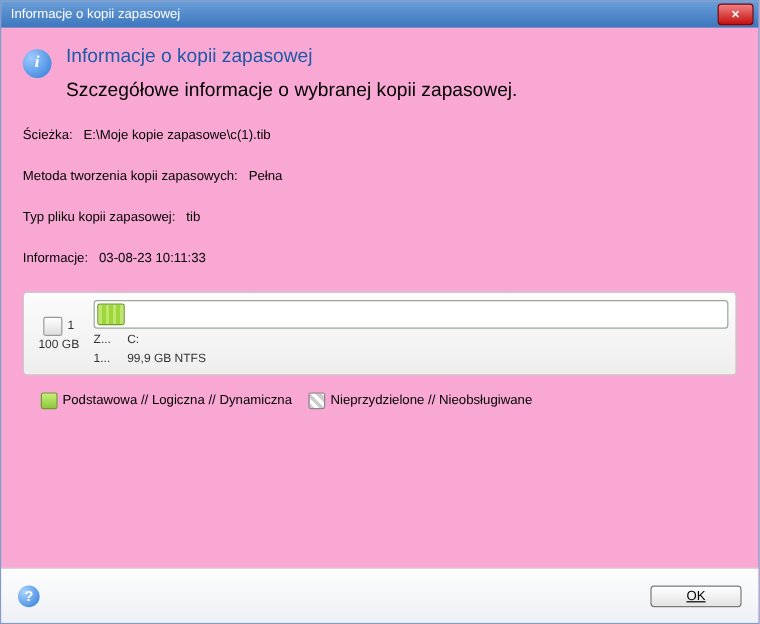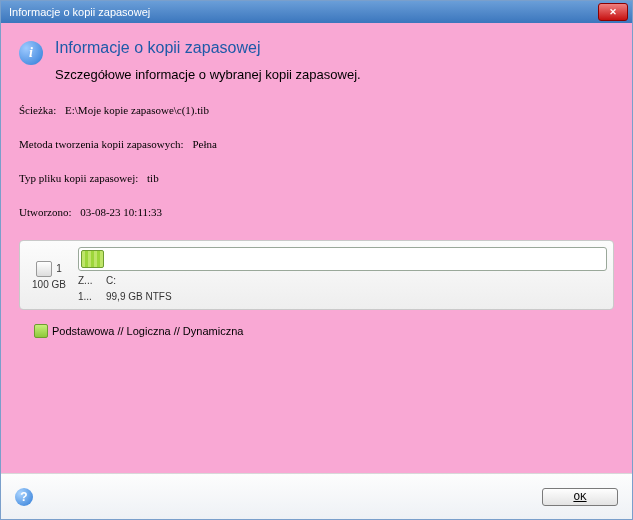--- a/index.html
+++ b/index.html
@@ -4,43 +4,43 @@
 <style>
   html,body{margin:0;padding:0;font-family:Tahoma,Arial,sans-serif;font-size:11px;color:#000;}
   .window{width:633px;height:520px;background:#f9a8d4;border:1px solid #7a9fcb;box-sizing:border-box;position:relative;}
   .titlebar{height:22px;background:linear-gradient(#6a9ed8,#3b76bd);color:#fff;display:flex;align-items:center;padding:0 4px 0 8px;font-size:11px;}
   .titlebar .title{flex:1;}
   .close-btn{width:28px;height:16px;background:linear-gradient(#f08080,#c61010);border:1px solid #8a0000;border-radius:3px;display:flex;align-items:center;justify-content:center;color:#fff;font-weight:bold;font-size:9px;line-height:1;cursor:pointer;}
   .body{position:absolute;top:22px;left:0;right:0;bottom:46px;padding:16px 18px 8px 18px;box-sizing:border-box;}
   .header-block{display:flex;align-items:flex-start;gap:12px;margin-bottom:16px;}
   .info-icon{width:24px;height:24px;border-radius:50%;background:radial-gradient(circle at 30% 30%,#9ecaff,#2d7ad6);display:flex;align-items:center;justify-content:center;color:#fff;font-weight:bold;font-family:Georgia,serif;font-style:italic;font-size:14px;flex:0 0 24px;margin-top:2px;}
   .heading{color:#1e5aa8;font-size:16px;margin:0 0 10px 0;font-weight:normal;}
-  .subheading{font-size:13px;}
+  .subheading{font-size:16px;}
   .fields{margin-left:0;margin-top:8px;}
-  .field-row{margin:22px 0;font-size:11px;font-family:Liberation Serif, serif;}
+  .field-row{margin:22px 0;font-size:11px;}
   .field-row .lbl{display:inline-block;margin-right:6px;}
   .disk-box{border:1px solid #c9c9c9;border-radius:4px;background:linear-gradient(#fcfcfc,#eeeeee);padding:6px;margin-top:10px;display:flex;gap:6px;align-items:stretch;}
   .disk-left{width:46px;text-align:center;font-size:10px;color:#333;display:flex;flex-direction:column;align-items:center;justify-content:center;gap:2px;}
   .disk-glyph{width:14px;height:14px;border:1px solid #999;border-radius:2px;background:linear-gradient(#fff,#ddd);}
   .disk-right{flex:1;display:flex;flex-direction:column;gap:3px;}
   .part-bar{height:18px;border:1px solid #9aa89a;border-radius:3px;padding:2px;display:flex;gap:2px;background:#fff;}
   .part-used{border:1px solid #6e9d2f;border-radius:2px;background:repeating-linear-gradient(90deg,#bfe56a 0 3px,#9dd63a 3px 6px);}
   .part-free{flex:1;background:#fff;}
   .part-meta{font-size:10px;color:#333;line-height:1.3;display:flex;gap:8px;}
   .part-meta .col{white-space:nowrap;overflow:hidden;text-overflow:ellipsis;}
   .legend{margin-top:14px;font-size:11px;display:flex;flex-wrap:wrap;gap:14px;align-items:center;padding-left:15px;}
   .lg{display:flex;align-items:center;gap:4px;}
   .sw{width:12px;height:12px;border-radius:2px;border:1px solid #888;}
   .sw.green{background:linear-gradient(#c7ef7a,#8fc83a);border-color:#6e9d2f;}
   .sw.blue{background:linear-gradient(#c8e3ff,#7db7f0);border-color:#4a86c5;}
   .sw.hatch{background:repeating-linear-gradient(45deg,#ccc 0 3px,#fff 3px 6px);}
   .footer{position:absolute;left:0;right:0;bottom:0;height:46px;border-top:1px solid #d8d8d8;background:linear-gradient(#fdfdfd,#eef1f5);display:flex;align-items:center;padding:0 14px;box-sizing:border-box;}
   .help-icon{width:18px;height:18px;border-radius:50%;background:radial-gradient(circle at 30% 30%,#aad4ff,#2d7ad6);color:#fff;display:flex;align-items:center;justify-content:center;font-weight:bold;font-size:12px;cursor:pointer;}
   .spacer{flex:1;}
-  .ok-btn{min-width:76px;height:18px;border:1px solid #7a7a7a;border-radius:3px;background:linear-gradient(#fefefe,#e3e3e3);font-size:11px;cursor:pointer;font-family:Liberation Mono, monospace;}
+  .ok-btn{min-width:76px;height:18px;border:1px solid #7a7a7a;border-radius:3px;background:linear-gradient(#fefefe,#e3e3e3);font-size:11px;cursor:pointer;}
   .ok-btn .u{text-decoration:underline;}
 </style>
 </head>
 <body>
 
 <div class="window">
   <div class="titlebar">
     <span class="title">Informacje o kopii zapasowej</span>
     <div class="close-btn">✕</div>
   </div>
@@ -61,21 +61,21 @@
       </div>
       <div class="field-row">
         <span class="lbl">Metoda tworzenia kopii zapasowych:</span>
         <span>Pełna</span>
       </div>
       <div class="field-row">
         <span class="lbl">Typ pliku kopii zapasowej:</span>
         <span>tib</span>
       </div>
       <div class="field-row">
-        <span class="lbl">Utworzono:</span>
+        <span class="lbl">Informacje:</span>
         <span>03-08-23 10:11:33</span>
       </div>
     </div>
 
     <div class="disk-box">
       <div class="disk-left">
         <div style="display:flex;align-items:center;gap:4px;">
           <span class="disk-glyph"></span>
           <span>1</span>
         </div>
@@ -95,20 +95,24 @@
           <span class="col">99,9 GB  NTFS</span>
         </div>
       </div>
     </div>
 
     <div class="legend">
       <div class="lg">
         <span class="sw green"></span>
         <span>Podstawowa // Logiczna // Dynamiczna</span>
       </div>
+      <div class="lg">
+        <span class="sw hatch"></span>
+        <span>Nieprzydzielone // Nieobsługiwane</span>
+      </div>
     </div>
   </div>
 
   <div class="footer">
     <div class="help-icon">?</div>
     <div class="spacer"></div>
     <button class="ok-btn"><span class="u">OK</span></button>
   </div>
 </div>
 

